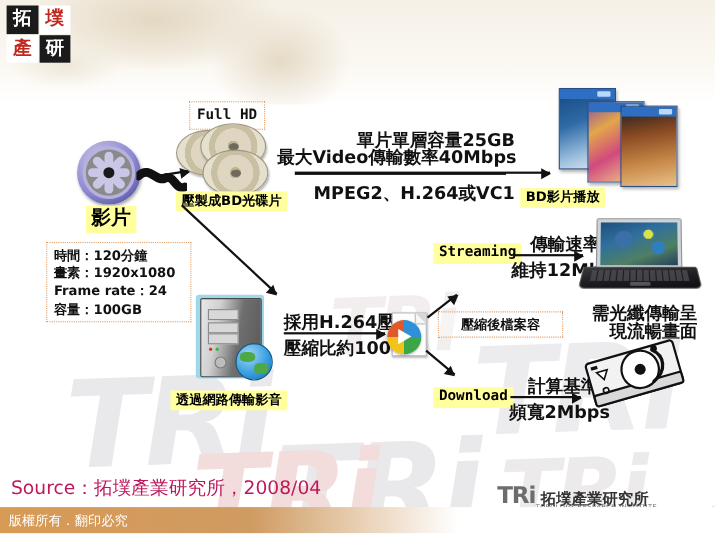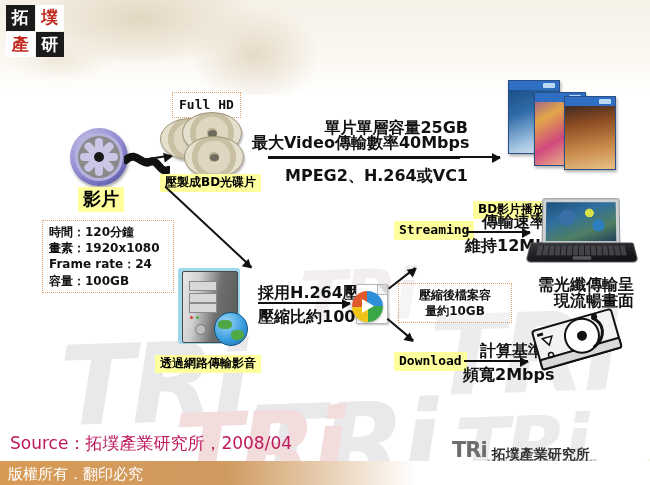--- a/index.html
+++ b/index.html
@@ -259,21 +259,21 @@
   }
 
   
   .footer-bar{
     position:absolute;left:0;top:461px;width:650px;height:24px;
     background:linear-gradient(90deg,#d89a55 0%,#cf9b61 35%,#ffffff 64%,#ffffff 100%);
   }
   .footer-txt{
     position:absolute;left:8px;top:465px;
     font-family:"DejaVu Sans","Liberation Sans",sans-serif;
-    font-size:15px;color:#ffffff;white-space:nowrap;
+    font-size:12px;color:#ffffff;white-space:nowrap;
   }
   .footer-curve{
     position:absolute;left:380px;top:452px;width:270px;height:16px;
     border-bottom:2px solid #d8a86f;border-radius:0 0 60% 0;
   }
   .tri-logo{
     position:absolute;left:452px;top:437px;height:24px;
     display:flex;align-items:flex-end;gap:5px;white-space:nowrap;
   }
   .tri-mark{
@@ -362,21 +362,21 @@
     <div class="cover cv1">
         <div class="top"></div>
       </div>
     <div class="cover cv2">
         <div class="top"></div>
       </div>
     <div class="cover cv3">
         <div class="top"></div>
       </div>
   </div>
-  <div class="ylabel" style="left:473px;top:171px;margin-top:30px;">BD影片播放</div>
+  <div class="ylabel" style="left:473px;top:171px;">BD影片播放</div>
 
   <div class="server">
     <div class="glow"></div>
     <div class="box">
       <div class="bay b1"></div>
       <div class="bay b2"></div>
       <div class="bay b3"></div>
       <div class="led"></div>
       <div class="led2"></div>
       <div class="knob"></div>
@@ -391,21 +391,20 @@
 
   <div class="mediafile">
     <div class="sheet">
         <div class="fold"></div>
       </div>
     <div class="orb"></div>
   </div>
 
   <div class="dbox" style="left:398px;top:283px;width:100px;text-align:center;">
     <div>壓縮後檔案容</div>
-    <div>量約10GB</div>
   </div>
 
   <div class="diag" style="left:388px;top:288px;width:34px;transform:rotate(-38deg);"></div>
   <div class="diag" style="left:388px;top:318px;width:34px;transform:rotate(40deg);"></div>
 
   <div class="ylabel" style="left:394px;top:221px;font-family:'DejaVu Sans Mono','Liberation Mono',monospace;font-size:13px;">Streaming</div>
   <div class="plaintext" style="left:468px;top:212px;width:78px;">傳輸速率</div>
   <div class="harrow" style="left:466px;top:231px;width:64px;"></div>
   <div class="plaintext" style="left:465px;top:236px;width:84px;">維持12Mbps</div>
 

